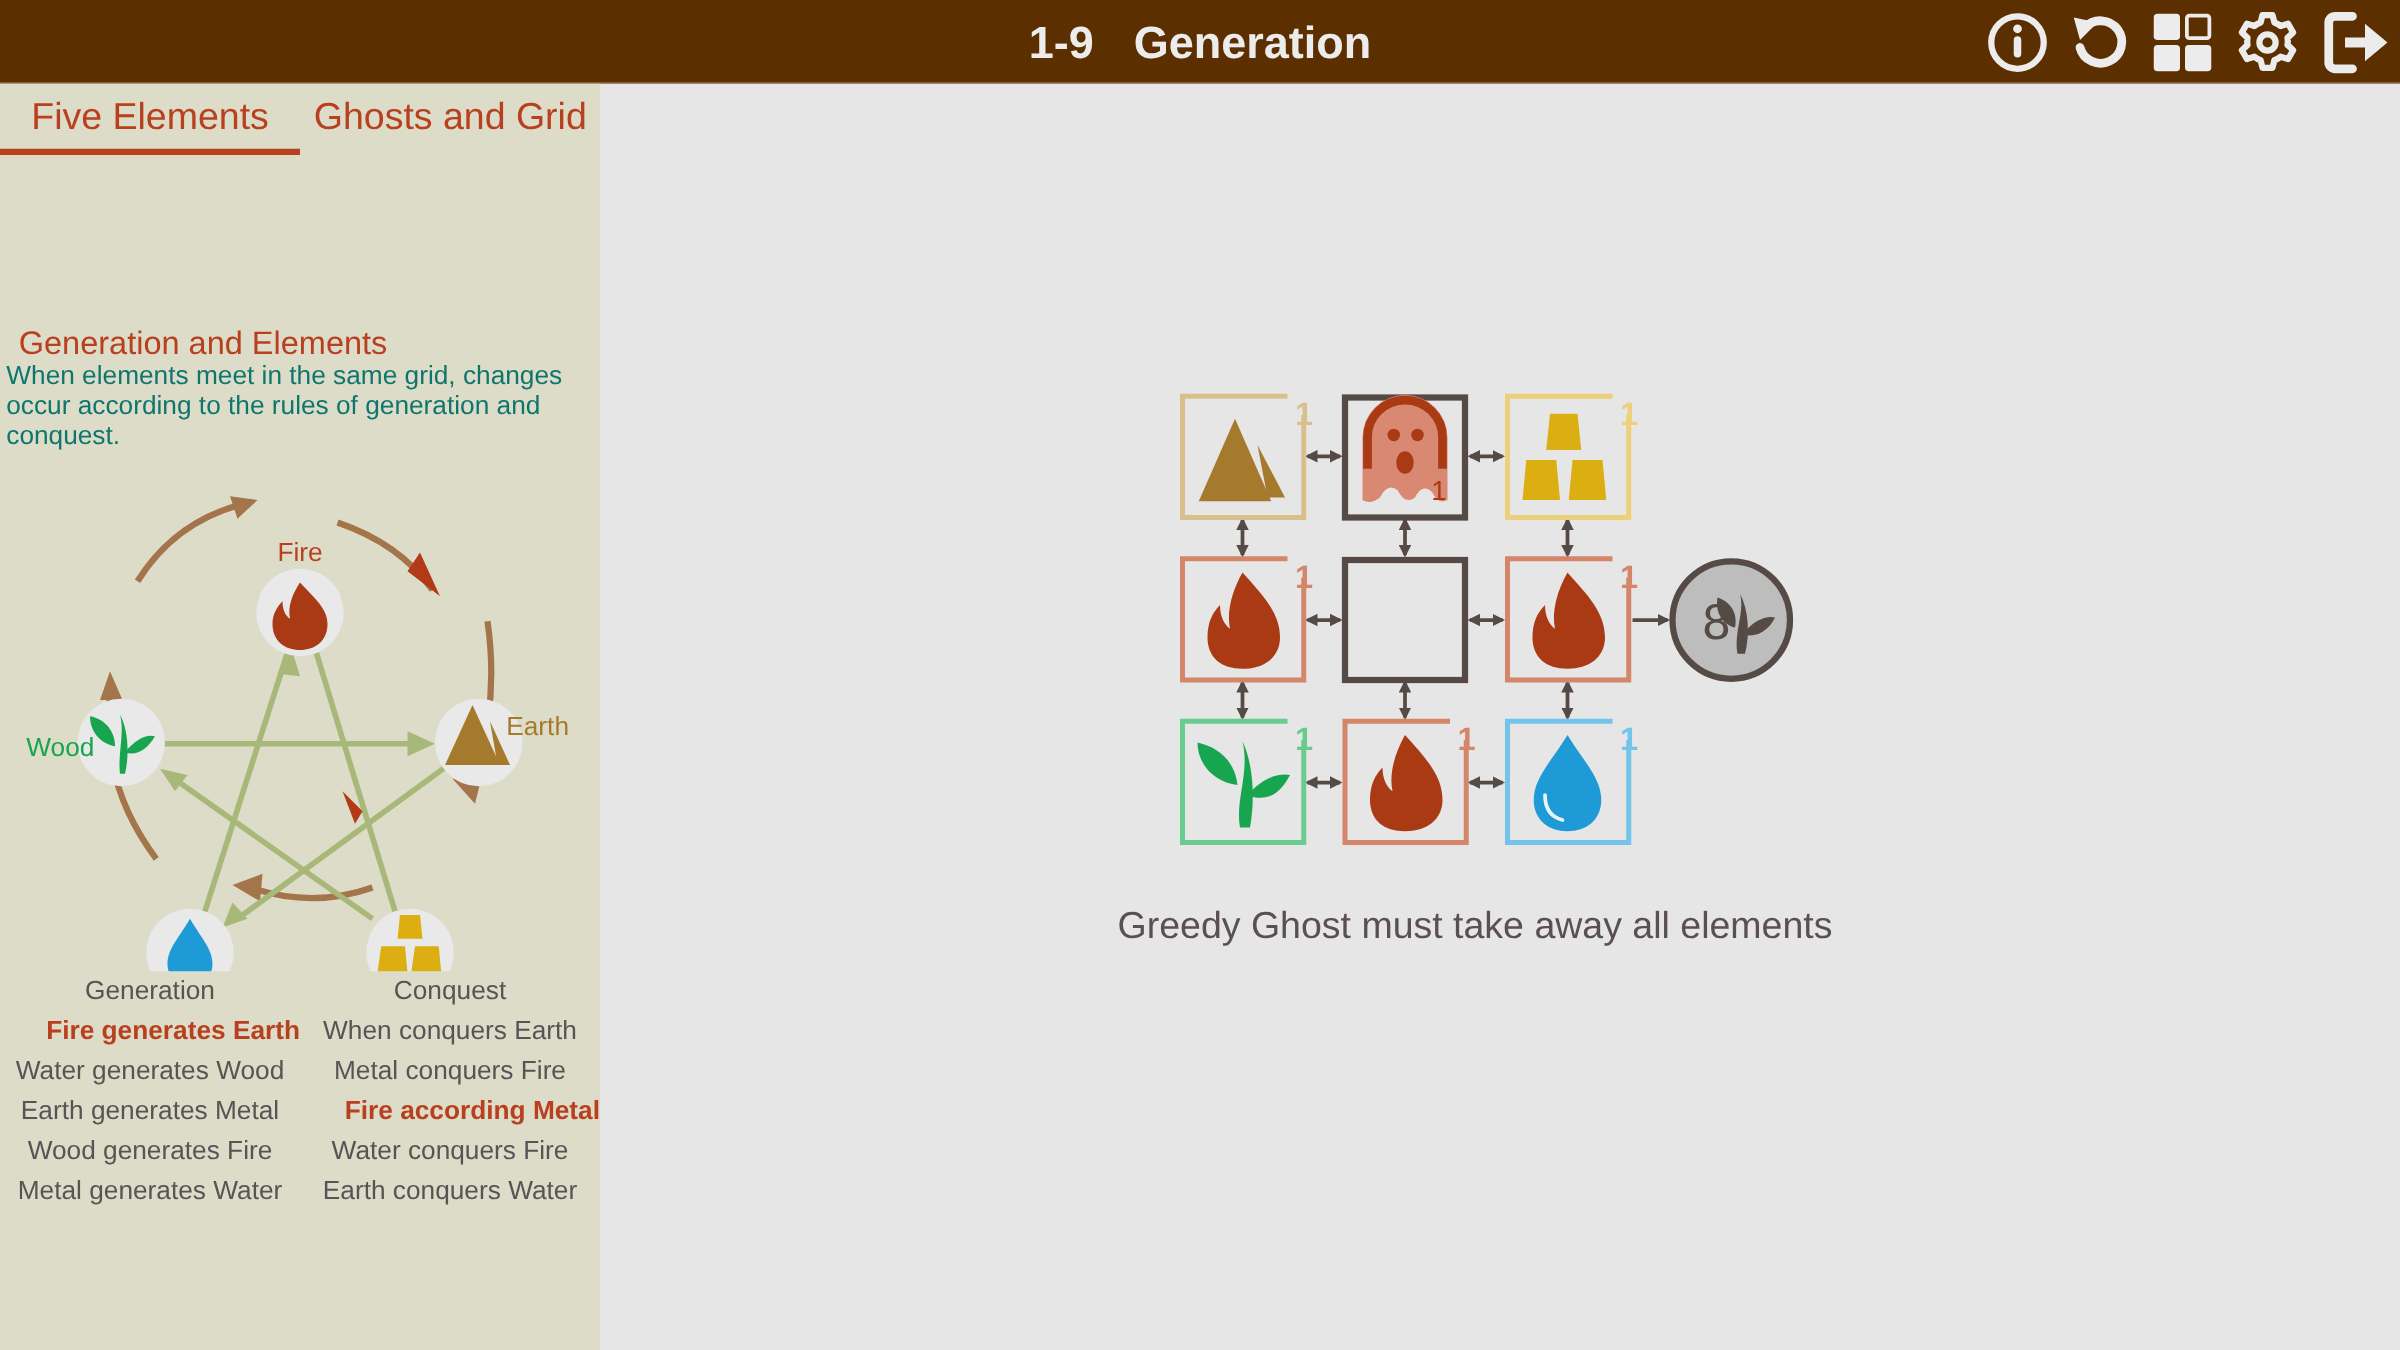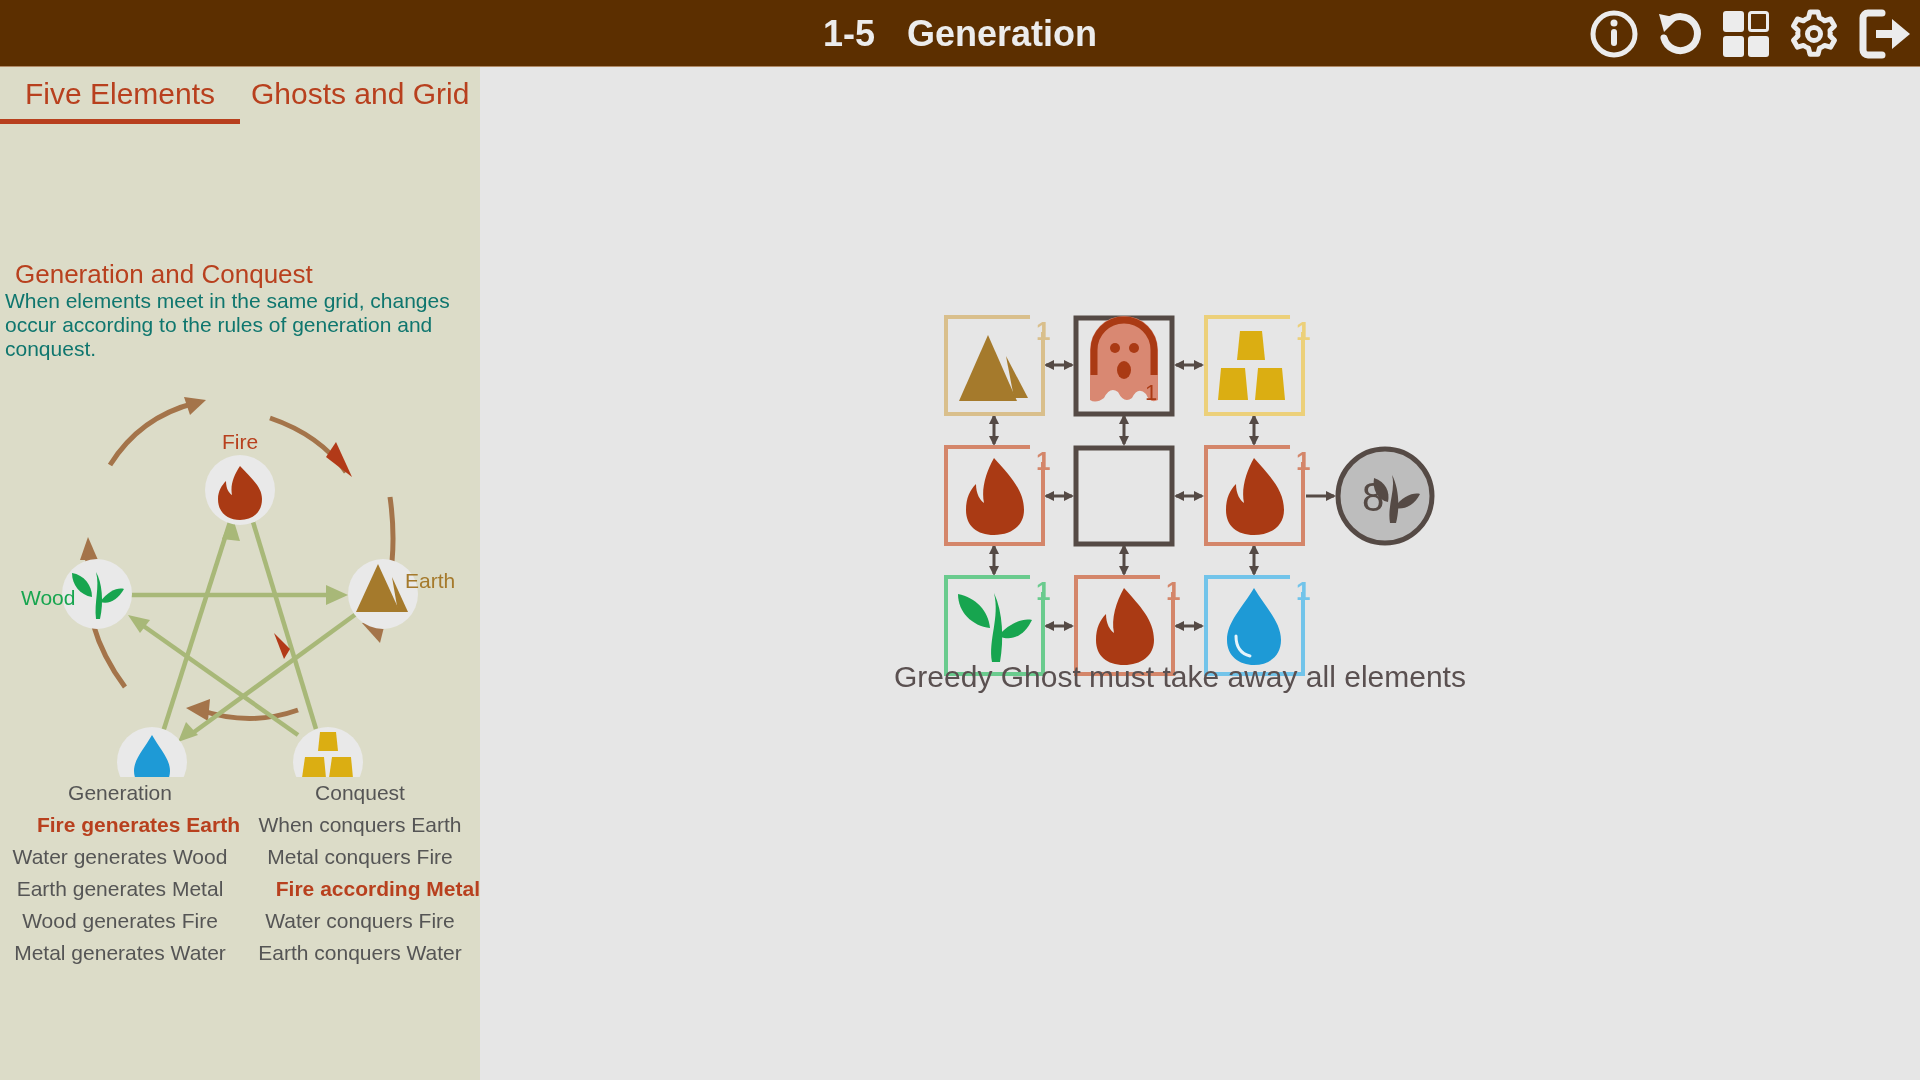--- a/index.html
+++ b/index.html
@@ -13,28 +13,28 @@
   .tab{position:absolute;top:10px;height:44px;font-size:30px;color:#b8401e;cursor:pointer;white-space:nowrap;}
   .tab-underline{position:absolute;left:0;top:52px;width:240px;height:5px;background:#b8401e;}
   .sec-title{position:absolute;left:15px;top:192px;font-size:26px;color:#b8401e;}
   .sec-desc{position:absolute;left:5px;top:222px;width:450px;font-size:21px;line-height:24px;color:#0f766e;}
   .cycle{position:absolute;left:0;top:290px;}
   .tables{position:absolute;left:0;top:710px;width:480px;}
   .col{position:absolute;top:0;width:240px;text-align:center;font-size:21px;color:#555;}
   .col div{height:32px;line-height:32px;white-space:nowrap;}
   .col .hl{color:#b8401e;font-weight:bold;text-align:right;}
   .board{position:absolute;left:0;top:0;}
-  .caption{position:absolute;left:880px;top:660px;width:600px;text-align:center;font-size:30px;color:#5a5050;}
+  .caption{position:absolute;left:880px;top:724px;width:600px;text-align:center;font-size:30px;color:#5a5050;}
 </style>
 </head>
 <body>
 
 <div class="header">
   <div class="title">
-    <span class="lvl">1-5</span><span>Generation</span>
+    <span class="lvl">1-9</span><span>Generation</span>
   </div>
 
   <div class="hbtn" style="left:1588px;">
     <svg width="52" height="52" viewBox="0 0 52 52">
       <circle cx="26" cy="26" r="21" fill="none" stroke="#ececec" stroke-width="5"></circle>
       <circle cx="26" cy="15" r="3.5" fill="#ececec"></circle>
       <rect x="23" y="21" width="6" height="17" rx="3" fill="#ececec"></rect>
     </svg>
   </div>
   <div class="hbtn" style="left:1654px;">
@@ -66,21 +66,21 @@
       <polygon points="34,11 52,26 34,41" fill="#ececec"></polygon>
     </svg>
   </div>
 </div>
 
 <div class="sidebar">
   <div class="tab" style="left:251px;">Ghosts and Grid</div>
   <div class="tab" style="left:25px;">Five Elements</div>
   <div class="tab-underline"></div>
 
-  <div class="sec-title">Generation and Conquest</div>
+  <div class="sec-title">Generation and Elements</div>
   <div class="sec-desc">When elements meet in the same grid, changes occur according to the rules of generation and conquest.</div>
 
   <svg class="cycle" width="480" height="420" viewBox="0 290 480 420">
     <defs>
       <marker id="agB" markerWidth="8" markerHeight="8" refX="6" refY="4" orient="auto" markerUnits="userSpaceOnUse">
       </marker>
     </defs>
 
     <g fill="none" stroke="#a4744a" stroke-width="5">
       <path d="M270 351 Q320 368 346 405"></path>

